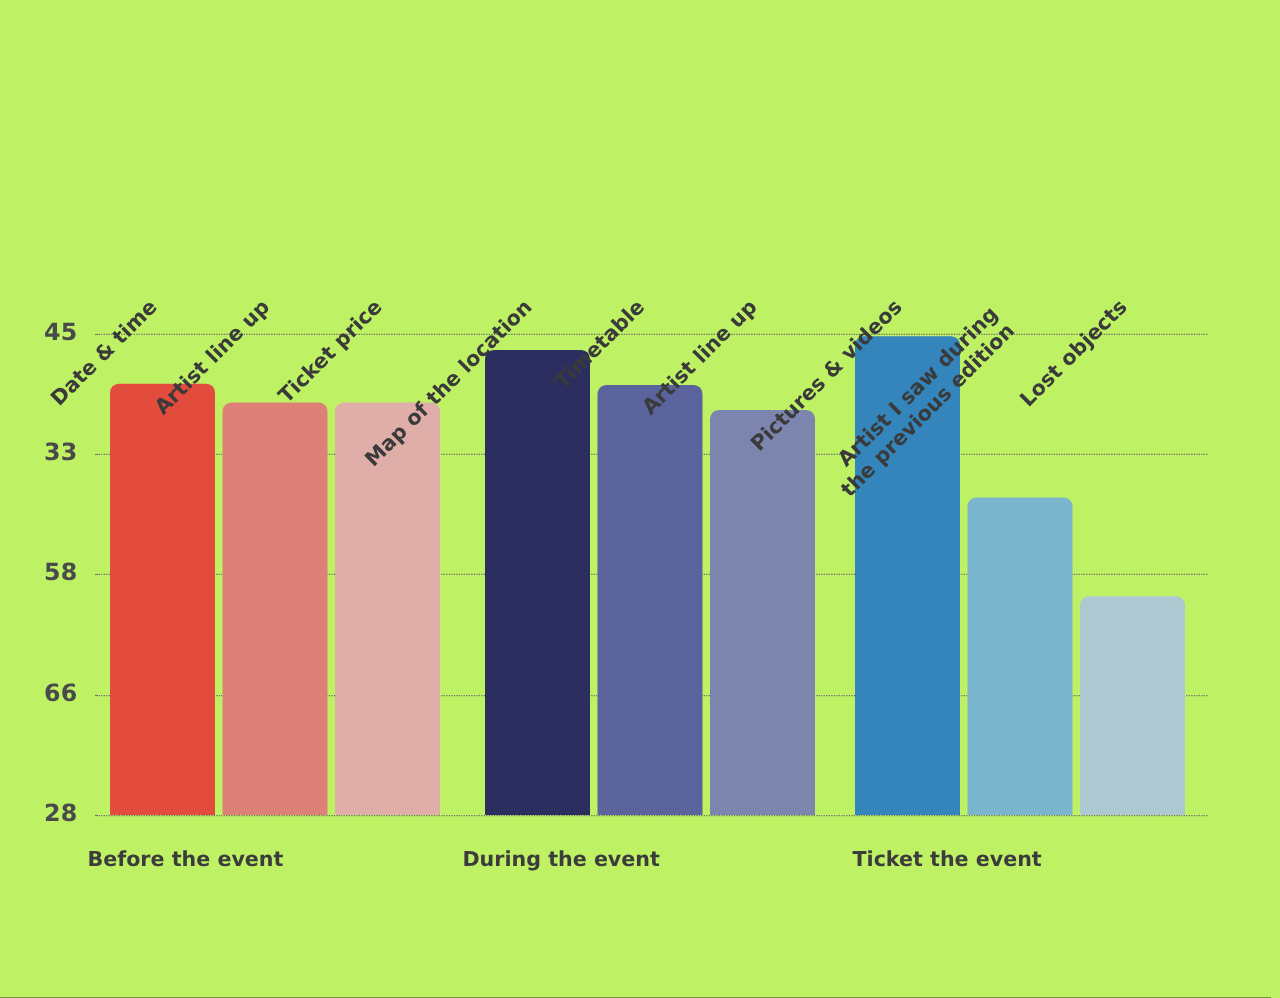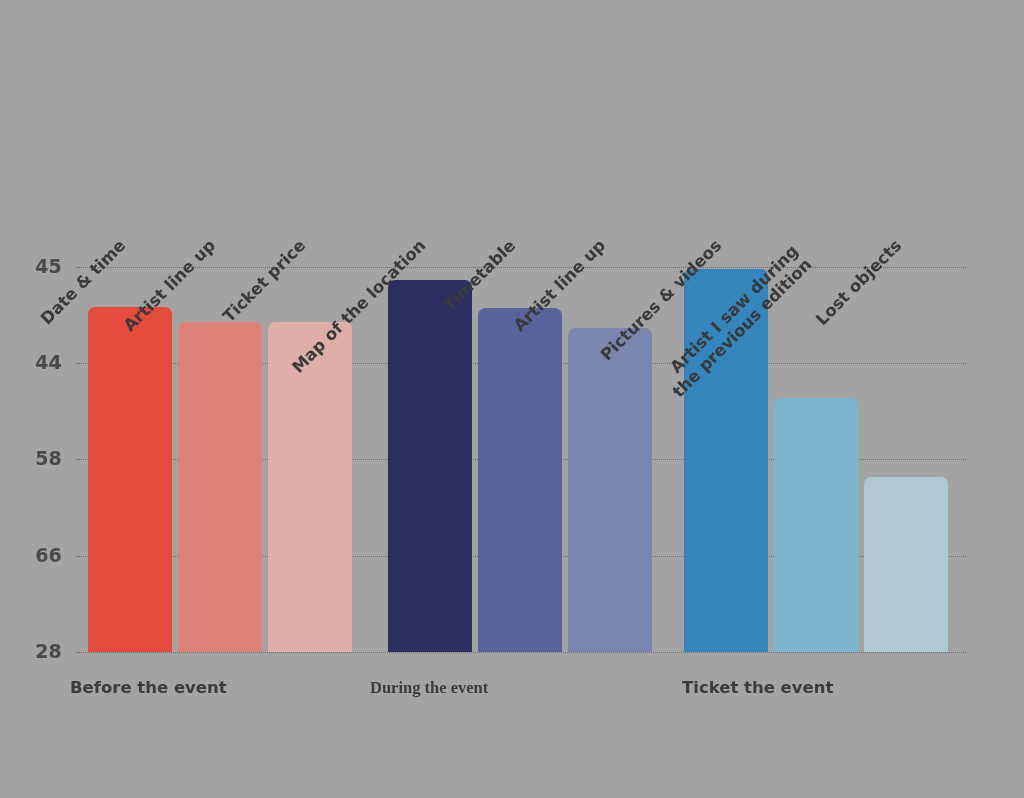--- a/index.html
+++ b/index.html
@@ -11,21 +11,21 @@
     width: 1024px;
     height: 798px;
     overflow: hidden;
     font-family: "DejaVu Sans", "Liberation Sans", sans-serif;
   }
 
   #chart-root {
     position: relative;
     width: 1024px;
     height: 798px;
-    background: #a3a3a3;
+    background: #bef264;
   }
 
   
   .plot-area {
     position: absolute;
     left: 76px;
     top: 267px;
     width: 890px;
     height: 385px;
   }
@@ -90,21 +90,21 @@
     white-space: nowrap;
   }
 </style>
 </head>
 <body>
 
 <div id="chart-root">
 
   <div class="y-axis-labels">
     <div class="y-tick-label" style="top:-10px;">45</div>
-    <div class="y-tick-label" style="top:86px;">44</div>
+    <div class="y-tick-label" style="top:86px;">33</div>
     <div class="y-tick-label" style="top:182px;">58</div>
     <div class="y-tick-label" style="top:279px;">66</div>
     <div class="y-tick-label" style="top:375px;">28</div>
   </div>
 
   <div class="plot-area">
     <div class="gridline" style="top:0px;"></div>
     <div class="gridline" style="top:96px;"></div>
     <div class="gridline" style="top:192px;"></div>
     <div class="gridline" style="top:289px;"></div>
@@ -131,17 +131,17 @@
       <div class="cat-label" style="left: 120px; top: 231px; width: 400px;">Timetable</div>
       <div class="cat-label" style="left: 210px; top: 231px; width: 400px;">Artist line up</div>
       <div class="cat-label" style="left: 326px; top: 231px; width: 400px;">Pictures &amp; videos</div>
       <div class="cat-label" style="left: 416px; top: 231px; width: 400px;">Artist I saw during
 the previous edition</div>
       <div class="cat-label" style="left: 506px; top: 231px; width: 400px;">Lost objects</div>
     </div>
 
   <div id="group-labels-layer">
       <div class="group-label" style="left: 70px; width: 300px;">Before the event</div>
-      <div class="group-label" style="left: 370px; width: 300px; font-family: Liberation Serif, serif;">During the event</div>
+      <div class="group-label" style="left: 370px; width: 300px;">During the event</div>
       <div class="group-label" style="left: 682px; width: 300px;">Ticket the event</div>
     </div>
 
 </div>
 
 </body></html>

